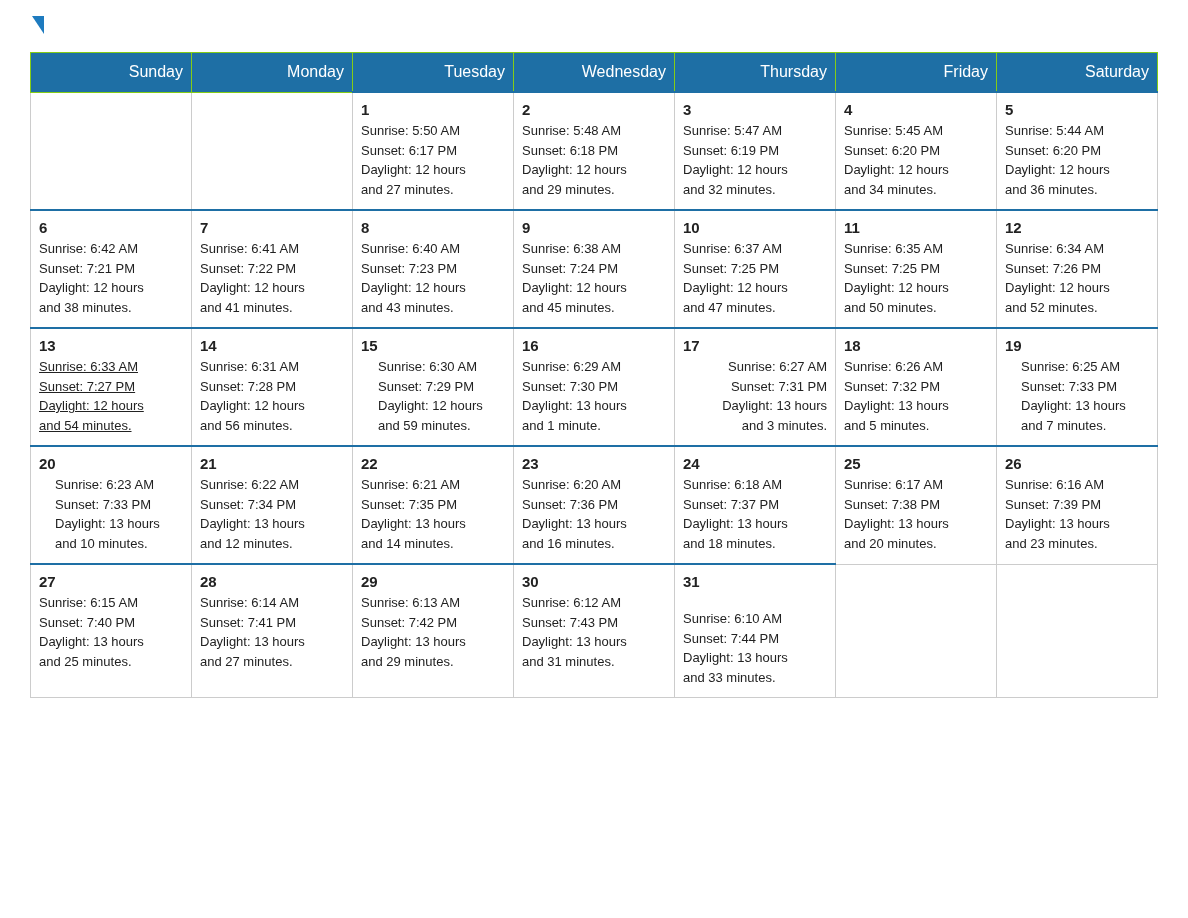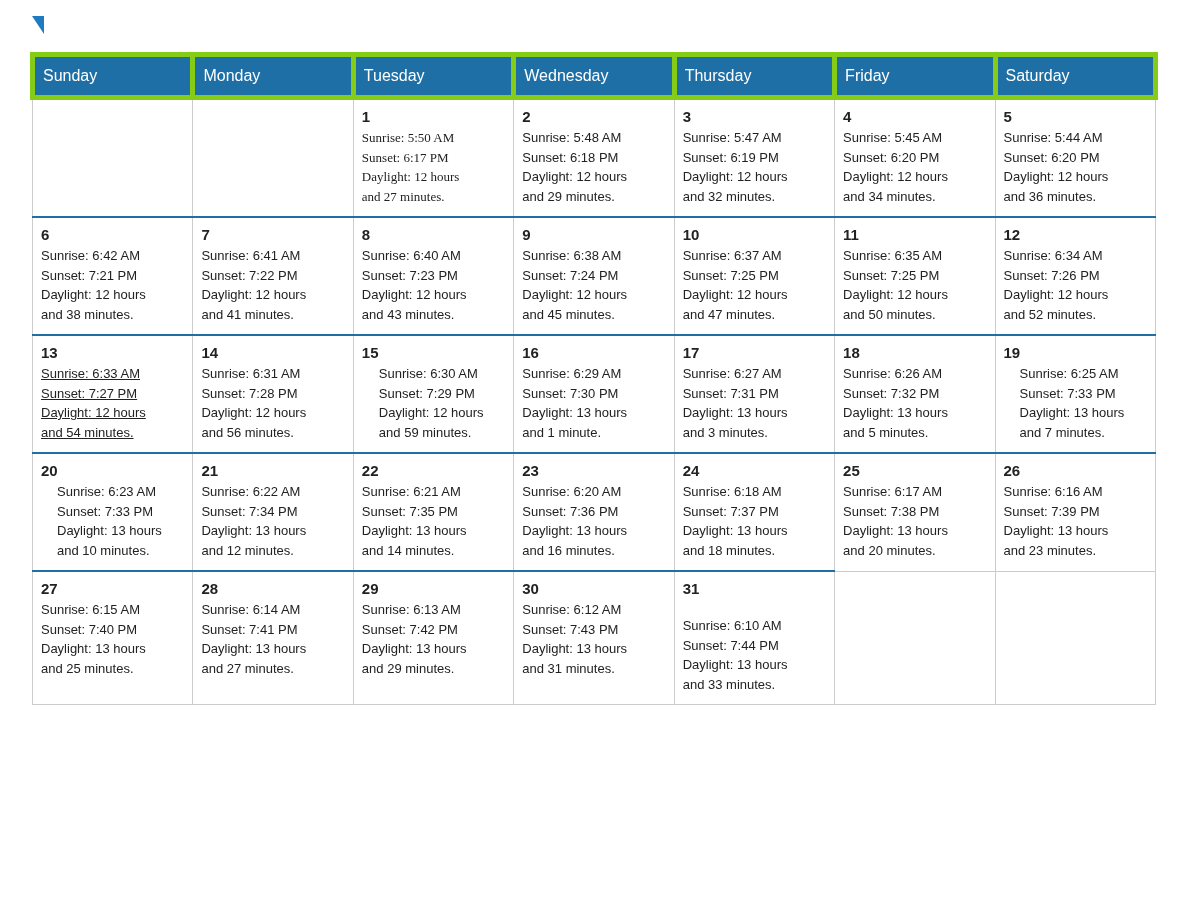--- a/index.html
+++ b/index.html
@@ -69,22 +69,22 @@
       width: 100%;
       border-collapse: collapse;
       table-layout: fixed;
     }
     thead tr th {
       background-color: #1e6fa5;
       color: #fff;
       padding: 10px 8px;
       font-size: 16px;
       font-weight: normal;
-      text-align: left;
-      border: 5px solid #84cc16;
+      text-align: right;
+      border: 1px solid #84cc16;
     }
     tbody tr td {
       vertical-align: top;
       padding: 8px 8px 10px 8px;
       font-size: 13px;
       color: #222;
       border: 1px solid #ccc;
       border-top: 2px solid #1e6fa5;
       min-height: 90px;
       height: 110px;
@@ -134,21 +134,21 @@
         <th>Friday</th>
         <th>Saturday</th>
       </tr>
   </thead>
   <tbody id="calendar-body">
   <tr>
         <td style="border-top: 1px solid rgb(204, 204, 204);"></td>
         <td style="border-top: 1px solid rgb(204, 204, 204);"></td>
         <td>
           <span class="day-number">1</span>
-          <div class="day-info" style="white-space: pre-line; font-family: Liberation Serif, serif;">Sunrise: 5:50 AM
+          <div class="day-info" style="white-space: pre-line;">Sunrise: 5:50 AM
 Sunset: 6:17 PM
 Daylight: 12 hours
 and 27 minutes.</div>
         </td>
         <td>
           <span class="day-number">2</span>
           <div class="day-info" style="white-space: pre-line;">Sunrise: 5:48 AM
 Sunset: 6:18 PM
 Daylight: 12 hours
 and 29 minutes.</div>
@@ -250,21 +250,21 @@
         </td>
         <td>
           <span class="day-number">16</span>
           <div class="day-info" style="white-space: pre-line;">Sunrise: 6:29 AM
 Sunset: 7:30 PM
 Daylight: 13 hours
 and 1 minute.</div>
         </td>
         <td>
           <span class="day-number">17</span>
-          <div class="day-info" style="white-space: pre-line;">Sunrise: 6:27 AM
+          <div class="day-info" style="white-space: pre-line; text-align: right;">Sunrise: 6:27 AM
 Sunset: 7:31 PM
 Daylight: 13 hours
 and 3 minutes.</div>
         </td>
         <td>
           <span class="day-number">18</span>
           <div class="day-info" style="white-space: pre-line;">Sunrise: 6:26 AM
 Sunset: 7:32 PM
 Daylight: 13 hours
 and 5 minutes.</div>

